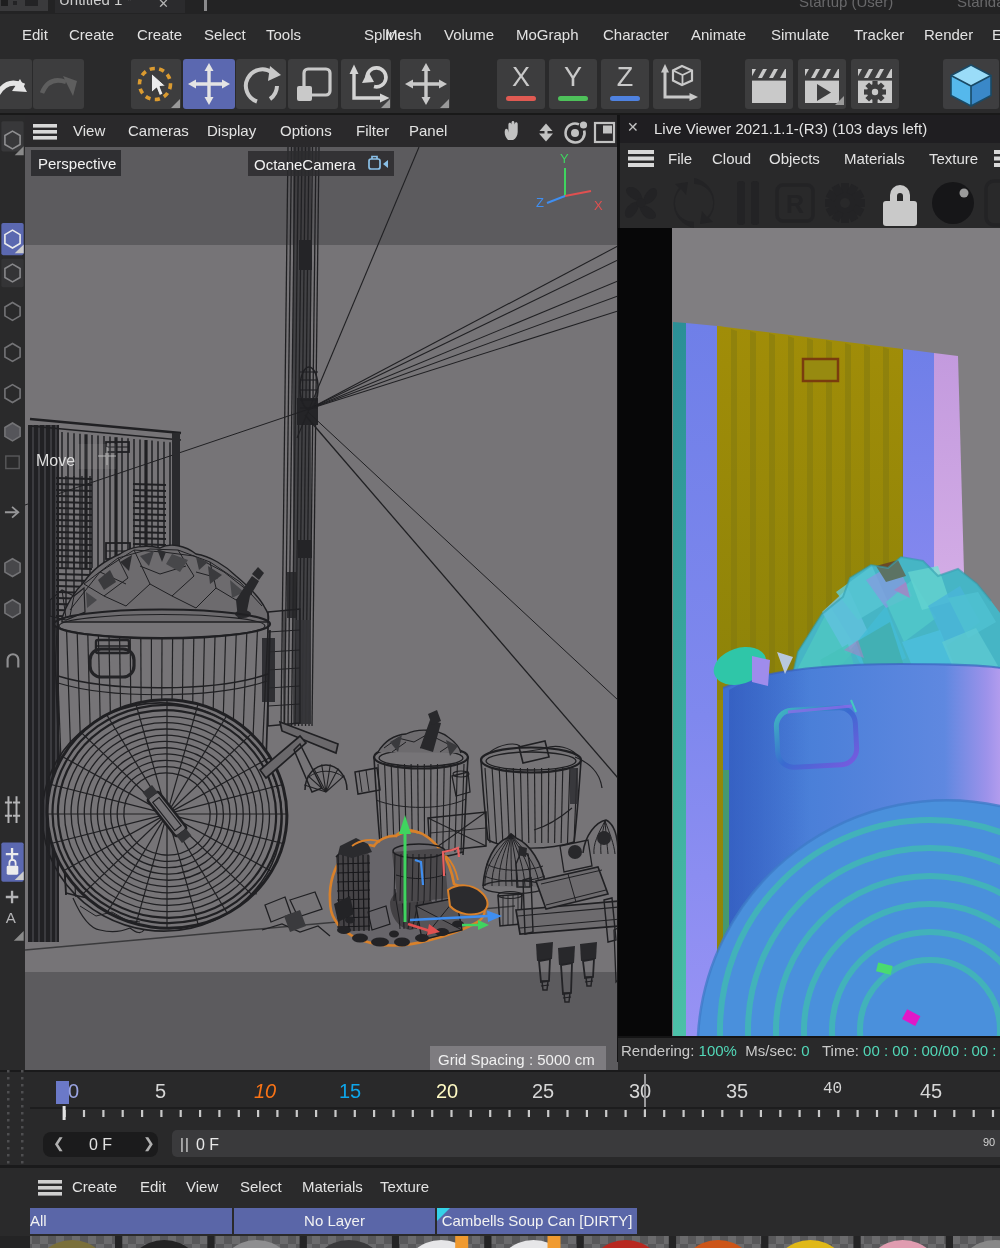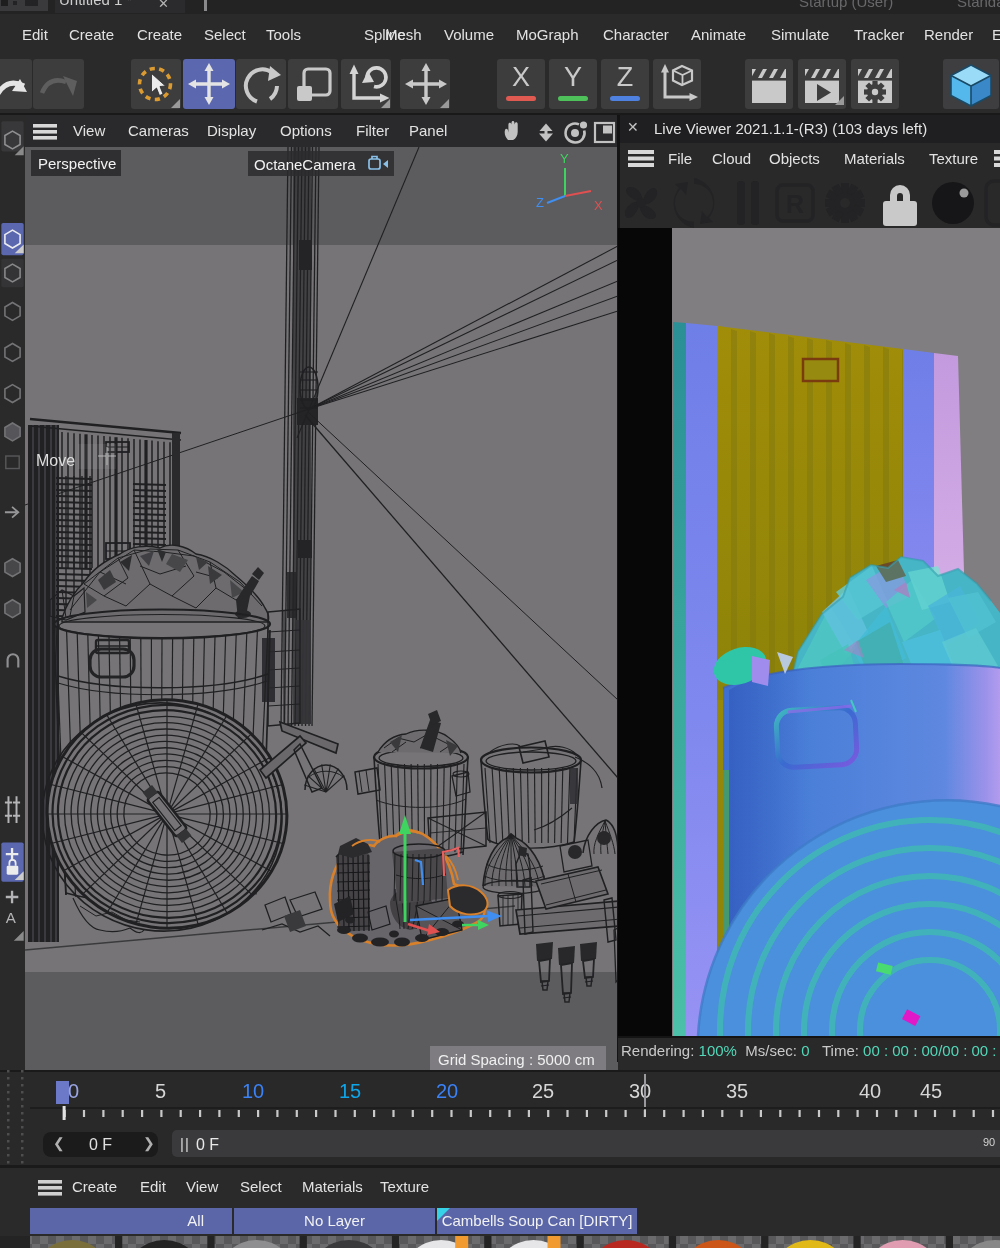--- a/index.html
+++ b/index.html
@@ -915,27 +915,27 @@
         <rect x="21" y="85" width="2.5" height="2.5"></rect>
         <rect x="7" y="92" width="2.5" height="2.5"></rect>
         <rect x="21" y="92" width="2.5" height="2.5"></rect>
         <rect x="7" y="99" width="2.5" height="2.5"></rect>
         <rect x="21" y="99" width="2.5" height="2.5"></rect>
       </g>
     </svg>
 <div class="abs" style="left:56px;top:1081px;width:13px;height:23px;background:#6b79c8;"></div>
 <div class="abs" style="left:68px;top:1080px;color:#9aa4e2;font-size:20px;">0</div>
 <div class="abs" style="left:155px;top:1080px;color:#d6d6d6;font-size:20px;">5</div>
-<div class="abs" style="left:242px;top:1080px;color:#3b82f6;font-size:20px;">10</div>
+<div class="abs" style="left:254px;top:1080px;color:#f97316;font-size:20px;font-style:italic;">10</div>
 <div class="abs" style="left:339px;top:1080px;color:#0ea5e9;font-size:20px;">15</div>
-<div class="abs" style="left:436px;top:1080px;color:#3b82f6;font-size:20px;">20</div>
+<div class="abs" style="left:436px;top:1080px;color:#fef9c3;font-size:20px;">20</div>
 <div class="abs" style="left:532px;top:1080px;color:#d6d6d6;font-size:20px;">25</div>
 <div class="abs" style="left:629px;top:1080px;color:#d6d6d6;font-size:20px;">30</div>
 <div class="abs" style="left:726px;top:1080px;color:#d6d6d6;font-size:20px;">35</div>
-<div class="abs" style="left:859px;top:1080px;color:#d6d6d6;font-size:20px;">40</div>
+<div class="abs" style="left:823px;top:1080px;color:#d6d6d6;font-size:16px;font-family:Liberation Mono, monospace;">40</div>
 <div class="abs" style="left:920px;top:1080px;color:#d6d6d6;font-size:20px;">45</div>
 <div class="abs" style="left:644px;top:1074px;width:2px;height:40px;background:#9a9a9c;"></div>
 <svg class="abs" style="left:0;top:1106px" width="1000" height="16">
       <rect x="30" y="1" width="970" height="2" fill="#1d1d1e"></rect>
       <rect x="63.6" y="4" width="2.2" height="7" fill="#c9c9c9"></rect>
       <rect x="82.9" y="4" width="2.2" height="7" fill="#c9c9c9"></rect>
       <rect x="102.3" y="4" width="2.2" height="7" fill="#c9c9c9"></rect>
       <rect x="121.6" y="4" width="2.2" height="7" fill="#c9c9c9"></rect>
       <rect x="141.0" y="4" width="2.2" height="7" fill="#c9c9c9"></rect>
       <rect x="160.3" y="4" width="2.2" height="7" fill="#c9c9c9"></rect>
@@ -1001,21 +1001,21 @@
         <rect x="38" y="24" width="24" height="3.6"></rect>
       </g>
     </svg>
 <div class="abs mtext" style="left:72px;top:1178px;">Create</div>
 <div class="abs mtext" style="left:140px;top:1178px;">Edit</div>
 <div class="abs mtext" style="left:186px;top:1178px;">View</div>
 <div class="abs mtext" style="left:240px;top:1178px;">Select</div>
 <div class="abs mtext" style="left:302px;top:1178px;">Materials</div>
 <div class="abs mtext" style="left:380px;top:1178px;">Texture</div>
 <div class="abs" style="left:30px;top:1208px;width:202px;height:26px;background:#5a66a8;"></div>
-<div class="abs" style="left:30px;top:1212px;width:174px;text-align:right;color:#f2f2f2;font-size:15px;">All</div>
+<div class="abs" style="left:30px;top:1212px;width:174px;text-align:left;color:#f2f2f2;font-size:15px;">All</div>
 <div class="abs" style="left:234px;top:1208px;width:201px;height:26px;background:#5a66a8;"></div>
 <div class="abs" style="left:234px;top:1212px;width:201px;text-align:center;color:#f2f2f2;font-size:15px;">No Layer</div>
 <div class="abs" style="left:437px;top:1208px;width:200px;height:26px;background:#5a66a8;"></div>
 <div class="abs" style="left:437px;top:1212px;width:200px;text-align:center;color:#f2f2f2;font-size:15px;">Cambells Soup Can [DIRTY]</div>
 <svg class="abs" style="left:437px;top:1208px" width="14" height="14">
       <path d="M0 0 L13 0 L0 13 Z" fill="#35d2e8"></path>
     </svg>
 <svg class="abs" style="left:0;top:1236px" width="1000" height="12" viewBox="0 0 1000 12">
       <defs>
         <pattern id="chk" width="16" height="16" patternUnits="userSpaceOnUse">

